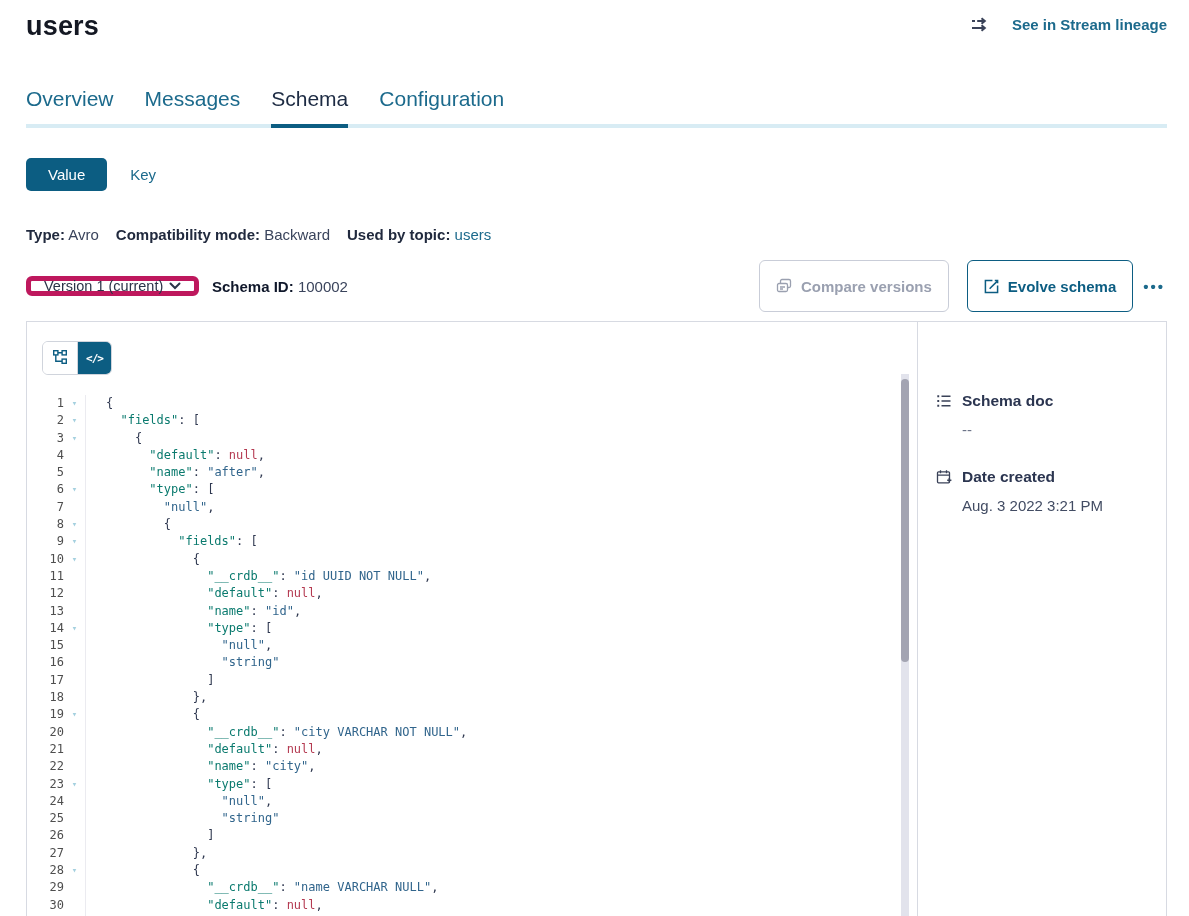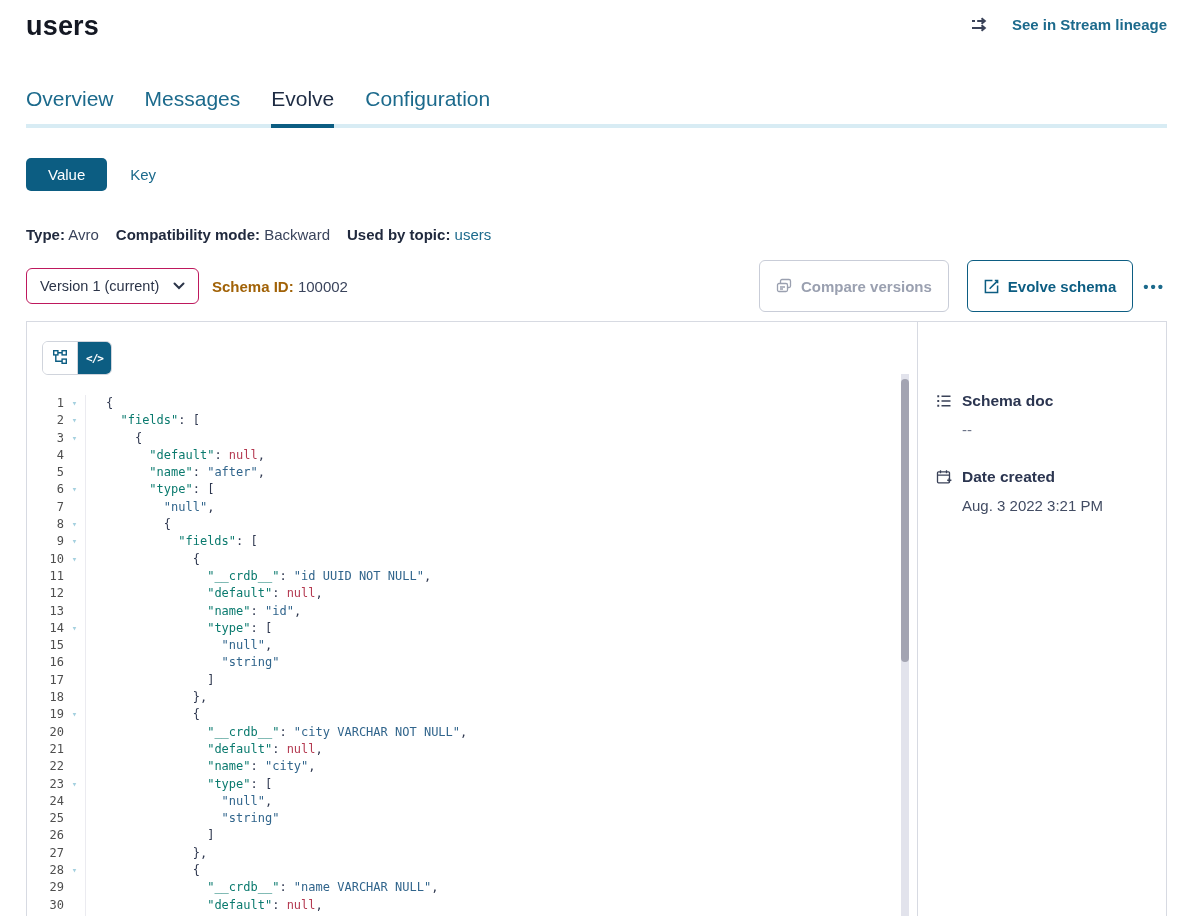--- a/index.html
+++ b/index.html
@@ -41,24 +41,24 @@
   .vk.value{background:var(--teal-dark);color:#fff;padding:8px 22px;border-radius:5px;}
   .vk.key{color:var(--link);margin-left:17px;padding:8px 6px;}
 
   
   .meta{margin-top:35px;font-size:15px;display:flex;gap:17px;color:var(--ink-soft);}
   .meta b{color:#212a3e;font-weight:700;}
   .meta .link{color:var(--link);cursor:pointer;text-decoration:none;}
 
   
   .version-row{margin-top:17px;display:flex;align-items:center;}
-  .select{width:173px;height:36px;border:1px solid #be185d;border-radius:6px;display:flex;align-items:center;justify-content:space-between;padding:0 13px;font-size:14.5px;color:#2b3448;cursor:pointer;background:#fff;}
+  .select{width:173px;height:20px;border:5px solid #be185d;border-radius:6px;display:flex;align-items:center;justify-content:space-between;padding:0 13px;font-size:14.5px;color:#2b3448;cursor:pointer;background:#fff;}
   .select .chev{color:#2b3448;display:flex;}
   .schema-id{margin-left:13px;font-size:15px;color:var(--ink-soft);}
-  .schema-id b{color:#a16207;text-align:right;}
+  .schema-id b{color:#0f172a;text-align:right;}
   .vspacer{flex:1;}
   .btn{font-family:inherit;display:flex;align-items:center;gap:9px;height:52px;padding:0 16px;border-radius:6px;background:#fff;font-size:15px;cursor:pointer;}
   .btn.disabled{border:1px solid #c9cdd8;color:#9aa0b0;font-weight:600;}
   .btn.outline{border:1px solid var(--teal-dark);color:var(--teal-dark);font-weight:700;margin-left:18px;}
   .btn svg{display:block;}
   .more{border:none;background:none;color:var(--link);font-size:15px;font-weight:700;letter-spacing:2px;margin-left:8px;padding:4px 2px;cursor:pointer;}
 
   
   .panel{margin-top:9px;border:1px solid var(--border);border-bottom:none;height:616px;display:flex;}
   .code-pane{flex:1;position:relative;border-right:1px solid var(--border);padding:19px 0 0 15px;overflow:hidden;}
@@ -112,21 +112,21 @@
         </svg>
       </span>
       <span>See in Stream lineage</span>
     </a>
   </div>
 
   <nav class="tabs">
     <div class="tab-row">
       <a class="tab">Overview</a>
       <a class="tab">Messages</a>
-      <a class="tab active">Evolve</a>
+      <a class="tab active">Schema</a>
       <a class="tab">Configuration</a>
     </div>
     <div class="tab-track"></div>
   </nav>
 
   <div class="vk-toggle">
     <button class="vk value">Value</button>
     <button class="vk key">Key</button>
   </div>
 

